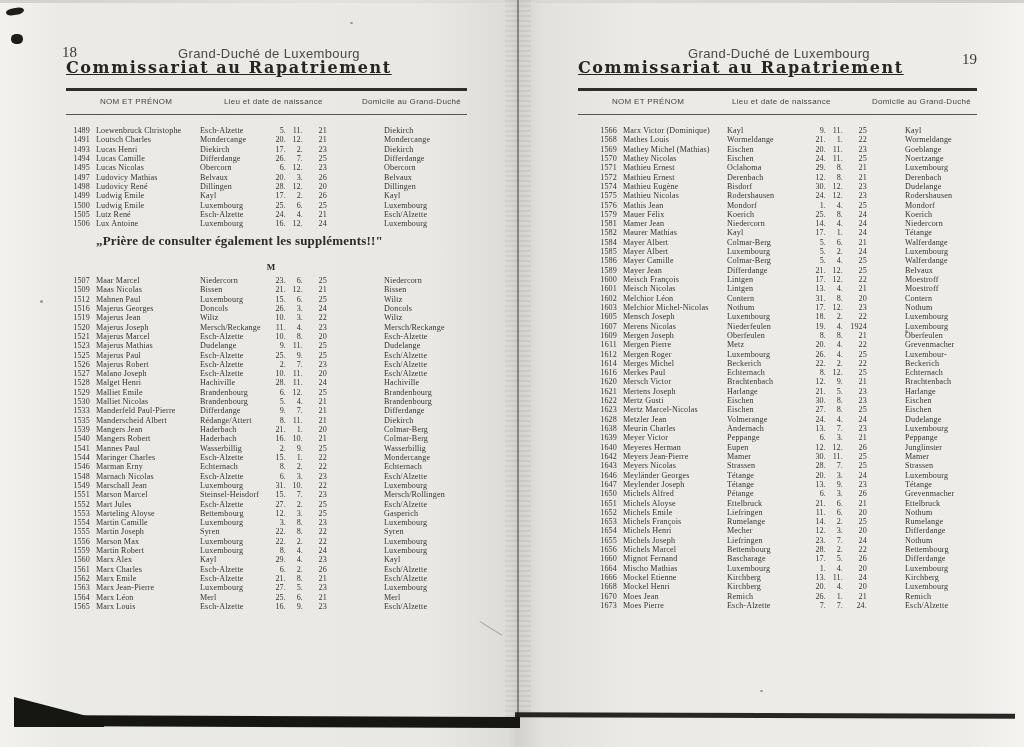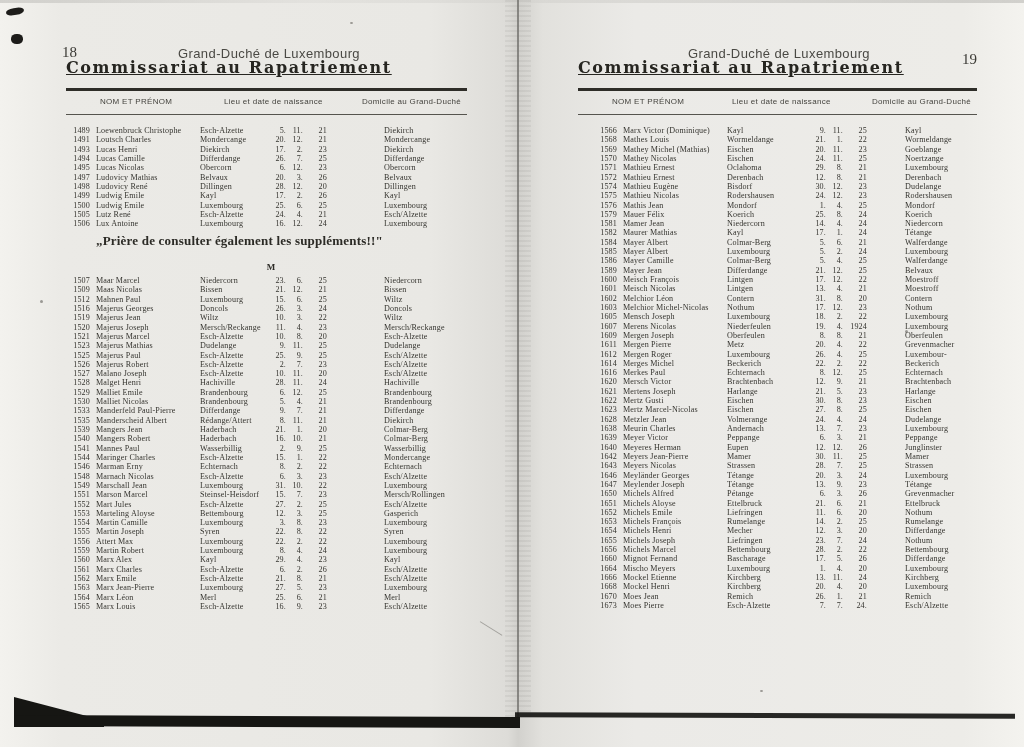--- a/index.html
+++ b/index.html
@@ -327,21 +327,21 @@
     </div>
     <div class="row">
       <span class="c-no">1555</span>
       <span class="c-name">Martin Joseph</span>
       <span class="c-birth">Syren</span>
       <span class="c-date"><span class="dp dp0">22.</span><span class="dp dp1">8.</span><span class="dp dp2">22</span></span>
       <span class="c-dom">Syren</span>
     </div>
     <div class="row">
       <span class="c-no">1556</span>
-      <span class="c-name">Attert Max</span>
+      <span class="c-name">Marson Max</span>
       <span class="c-birth">Luxembourg</span>
       <span class="c-date"><span class="dp dp0">22.</span><span class="dp dp1">2.</span><span class="dp dp2">22</span></span>
       <span class="c-dom">Luxembourg</span>
     </div>
     <div class="row">
       <span class="c-no">1559</span>
       <span class="c-name">Martin Robert</span>
       <span class="c-birth">Luxembourg</span>
       <span class="c-date"><span class="dp dp0">8.</span><span class="dp dp1">4.</span><span class="dp dp2">24</span></span>
       <span class="c-dom">Luxembourg</span>
@@ -725,21 +725,21 @@
     </div>
     <div class="row">
       <span class="c-no">1660</span>
       <span class="c-name">Mignot Fernand</span>
       <span class="c-birth">Bascharage</span>
       <span class="c-date"><span class="dp dp0">17.</span><span class="dp dp1">5.</span><span class="dp dp2">26</span></span>
       <span class="c-dom">Differdange</span>
     </div>
     <div class="row">
       <span class="c-no">1664</span>
-      <span class="c-name">Mischo Meyers</span>
+      <span class="c-name">Mischo Mathias</span>
       <span class="c-birth">Luxembourg</span>
       <span class="c-date"><span class="dp dp0">1.</span><span class="dp dp1">4.</span><span class="dp dp2">20</span></span>
       <span class="c-dom">Luxembourg</span>
     </div>
     <div class="row">
       <span class="c-no">1666</span>
       <span class="c-name">Mockel Etienne</span>
       <span class="c-birth">Kirchberg</span>
       <span class="c-date"><span class="dp dp0">13.</span><span class="dp dp1">11.</span><span class="dp dp2">24</span></span>
       <span class="c-dom">Kirchberg</span>

